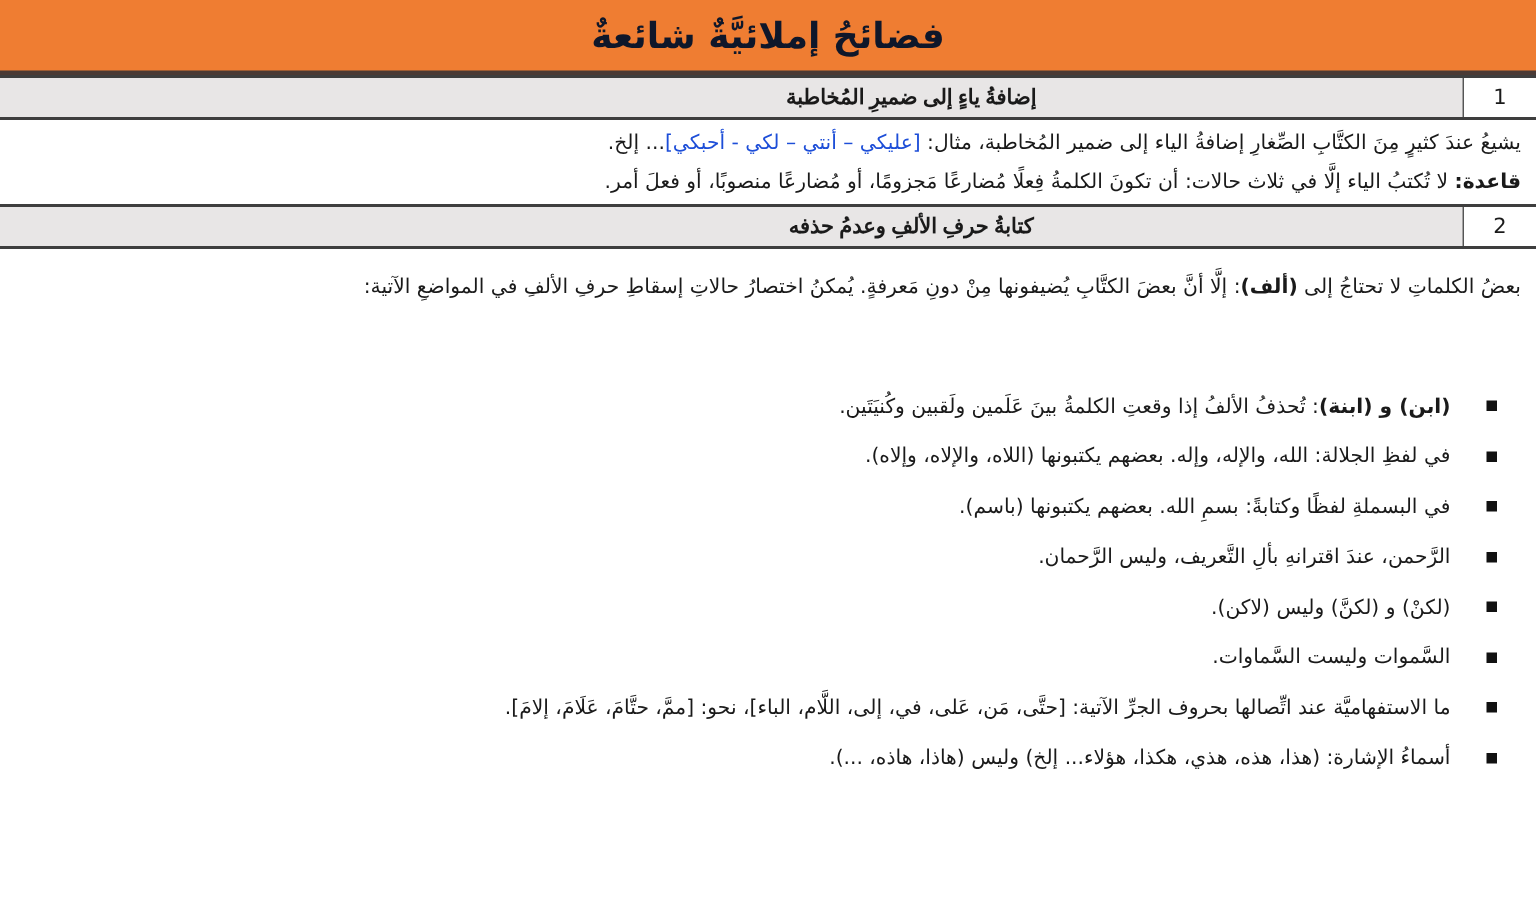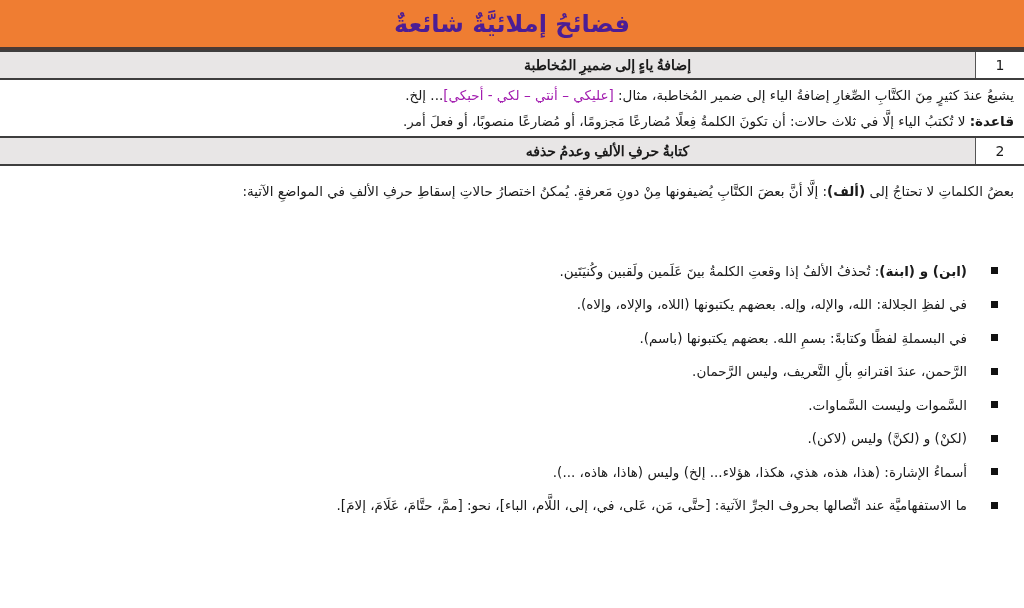--- a/index.html
+++ b/index.html
@@ -2,21 +2,21 @@
 <html><head>
 <meta charset="utf-8">
 <style>
   html, body { margin:0; padding:0; }
   body {
     width:1024px; height:608px; overflow:hidden; background:#ffffff;
     font-family: "DejaVu Sans", sans-serif; color:#1a1a1a;
     direction: rtl;
   }
   .title-bar {
-    height:47px; background:#ef7d32; color:#4c1d95;
+    height:47px; background:#ef7d32; color:#0f172a;
     display:flex; align-items:center; justify-content:center;
     font-size:24px; font-weight:bold;
     border-bottom:3px solid #4a3a35;
   }
   .section-header {
     display:flex; height:30px; background:#e8e6e6;
     border-top:2px solid #3e3e3e; border-bottom:2px solid #3e3e3e;
     box-sizing:border-box;
   }
   .section-header .num {
@@ -25,21 +25,21 @@
     font-size:14px; direction:ltr;
   }
   .section-header .hdr-title {
     flex:1; display:flex; align-items:center; justify-content:center;
     font-size:14px; font-weight:bold; padding-left:240px;font-family:Liberation Serif, serif;
   }
   .para {
     font-size:13.5px; line-height:26px; padding:0 10px 0 20px;
     text-align:right;
   }
-  .red { color:#a21caf; }
+  .red { color:#1d4ed8; }
   .bold { font-weight:bold; }
   ul.bullets {
     list-style:none; margin:0; padding:0;
     margin-top:50px; padding-right:26px;
   }
   ul.bullets li {
     display:flex; align-items:center; height:33.5px;
     font-size:13.5px;
   }
   ul.bullets li .sq {
@@ -87,27 +87,27 @@
   <li>
       <span class="sq"></span>
       <span>في البسملةِ لفظًا وكتابةً: بسمِ الله. بعضهم يكتبونها (باسم).</span>
     </li>
   <li>
       <span class="sq"></span>
       <span>الرَّحمن، عندَ اقترانهِ بألِ التَّعريف، وليس الرَّحمان.</span>
     </li>
   <li>
       <span class="sq"></span>
+      <span>(لكنْ) و (لكنَّ) وليس (لاكن).</span>
+    </li>
+  <li>
+      <span class="sq"></span>
       <span>السَّموات وليست السَّماوات.</span>
     </li>
   <li>
       <span class="sq"></span>
-      <span>(لكنْ) و (لكنَّ) وليس (لاكن).</span>
+      <span>ما الاستفهاميَّة عند اتِّصالها بحروف الجرِّ الآتية: [حتَّى، مَن، عَلى، في، إلى، اللَّام، الباء]، نحو: [ممَّ، حتَّامَ، عَلَامَ، إلامَ].</span>
     </li>
   <li>
       <span class="sq"></span>
       <span>أسماءُ الإشارة: (هذا، هذه، هذي، هكذا، هؤلاء... إلخ) وليس (هاذا، هاذه، ...).</span>
     </li>
-  <li>
-      <span class="sq"></span>
-      <span>ما الاستفهاميَّة عند اتِّصالها بحروف الجرِّ الآتية: [حتَّى، مَن، عَلى، في، إلى، اللَّام، الباء]، نحو: [ممَّ، حتَّامَ، عَلَامَ، إلامَ].</span>
-    </li>
 </ul>
 
 </body></html>

